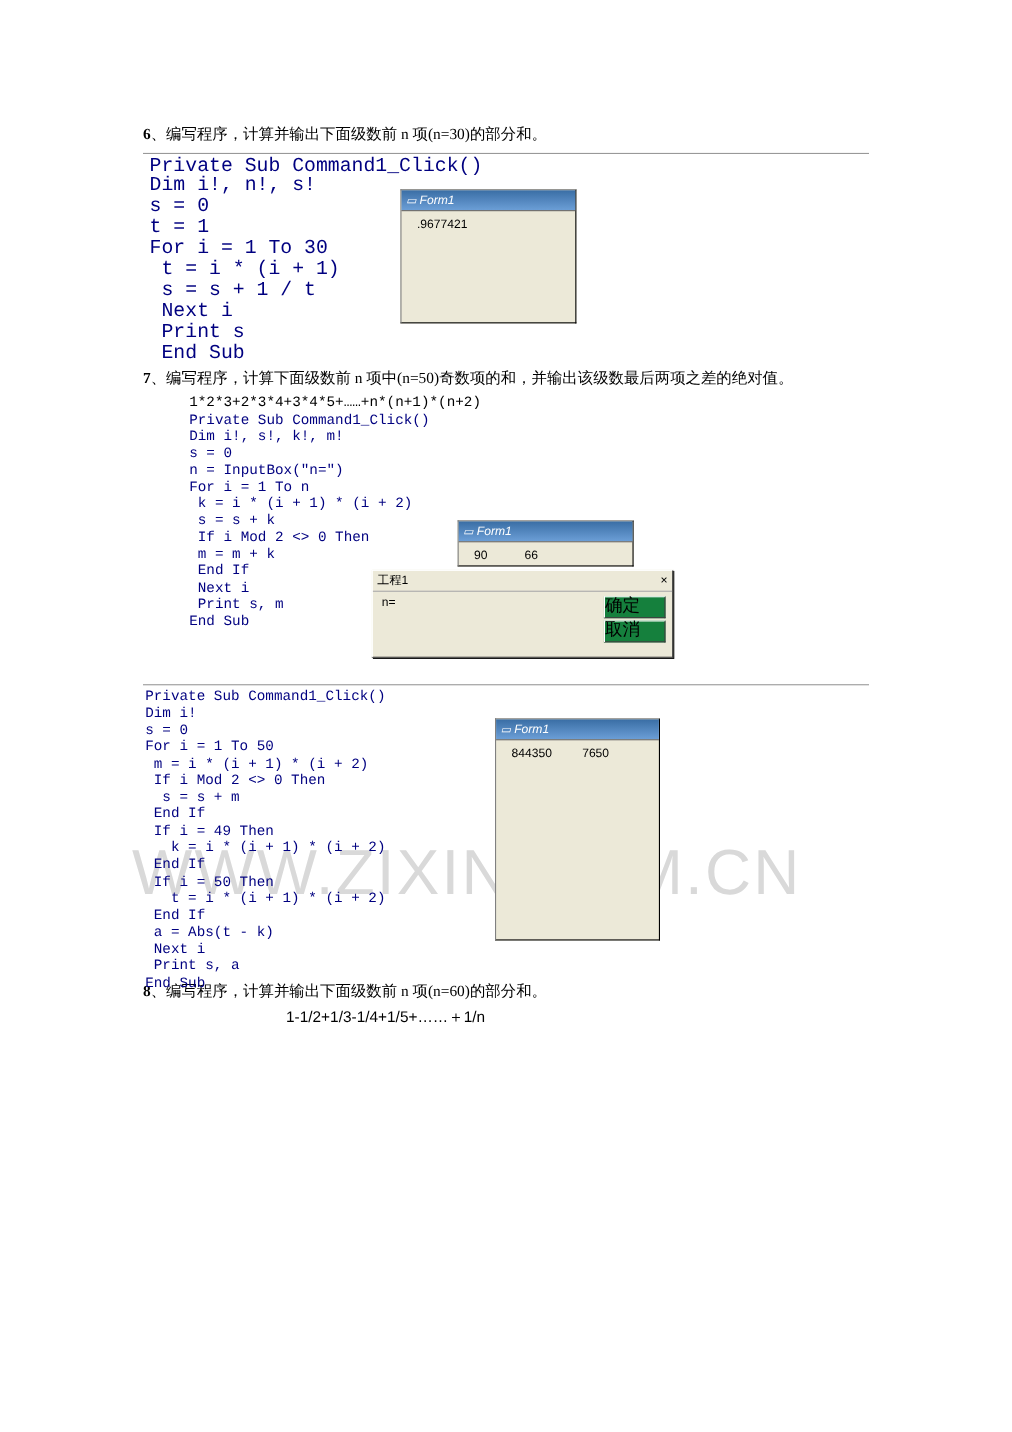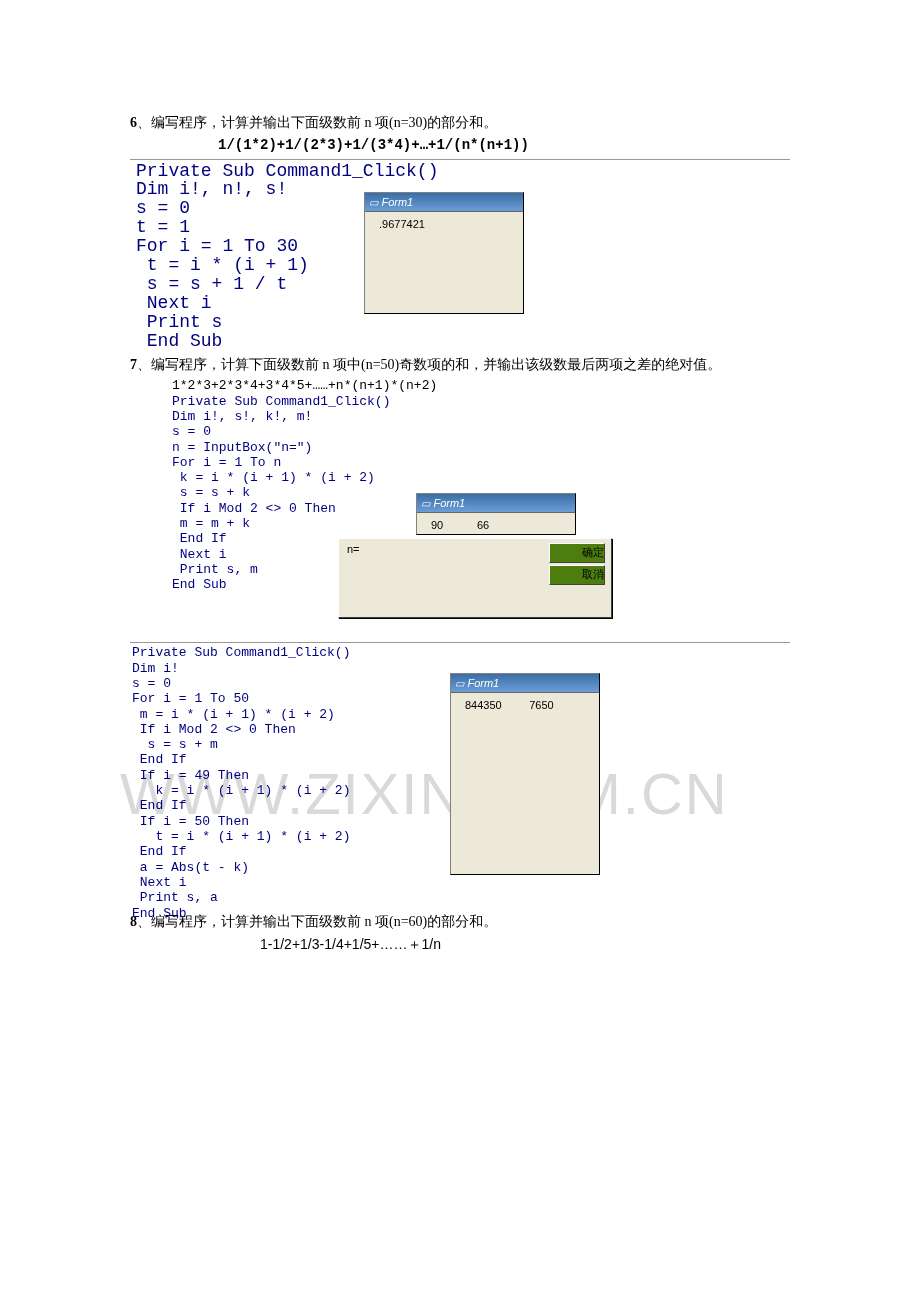--- a/index.html
+++ b/index.html
@@ -149,27 +149,27 @@
     position: absolute;
     left: 8px;
     top: 4px;
     font-size: 11px;
   }
   .ib-btn {
     position: absolute;
     right: 6px;
     width: 54px;
     height: 18px;
-    background: #4d7c0f;
+    background: #15803d;
     border: 1px solid #fff;
     border-right: 1px solid #404040;
     border-bottom: 1px solid #404040;
-    font-size: 11px;
+    font-size: 16px;
     font-family: SimSun, sans-serif;
-    text-align: right;
+    text-align: left;
     line-height: 16px;
   }
   .ib-ok { top: 4px; }
   .ib-cancel { top: 26px; }
   .code7b-wrap {
     position: relative;
     border-top: 1px solid #999;
     margin-top: 4px;
     height: 258px;
     margin-bottom: 8px;
@@ -201,21 +201,20 @@
 </head>
 <body>
 
 <div class="page">
 
   <div class="watermark">WWW.ZIXIN.COM.CN</div>
 
   <div class="problem-line">
     <span class="bold">6</span><span>、编写程序，计算并输出下面级数前 n 项(n=30)的部分和。</span>
   </div>
-  <span class="formula">1/(1*2)+1/(2*3)+1/(3*4)+…+1/(n*(n+1))</span>
 
   <div class="code6-wrap">
     <div class="code6">Private Sub Command1_Click()
 Dim i!, n!, s!
 s = 0
 t = 1
 For i = 1 To 30
  t = i * (i + 1)
  s = s + 1 / t
  Next i
@@ -248,20 +247,24 @@
 End Sub</span></div>
 
     <div class="win7a">
       <div class="win-title"><span class="icon">▭</span><span>Form1</span></div>
       <div class="win-body">
         <span>90</span>&nbsp;&nbsp;&nbsp;&nbsp;&nbsp;&nbsp;&nbsp;&nbsp;&nbsp;&nbsp;&nbsp;<span>66</span>
       </div>
     </div>
 
     <div class="inputbox">
+      <div class="ib-title">
+        <span>工程1</span>
+        <span>×</span>
+      </div>
       <div class="ib-body">
         <div class="ib-label">n=</div>
         <div class="ib-btn ib-ok">确定</div>
         <div class="ib-btn ib-cancel">取消</div>
       </div>
     </div>
   </div>
 
   <div class="code7b-wrap">
     <div class="code7b">Private Sub Command1_Click()

